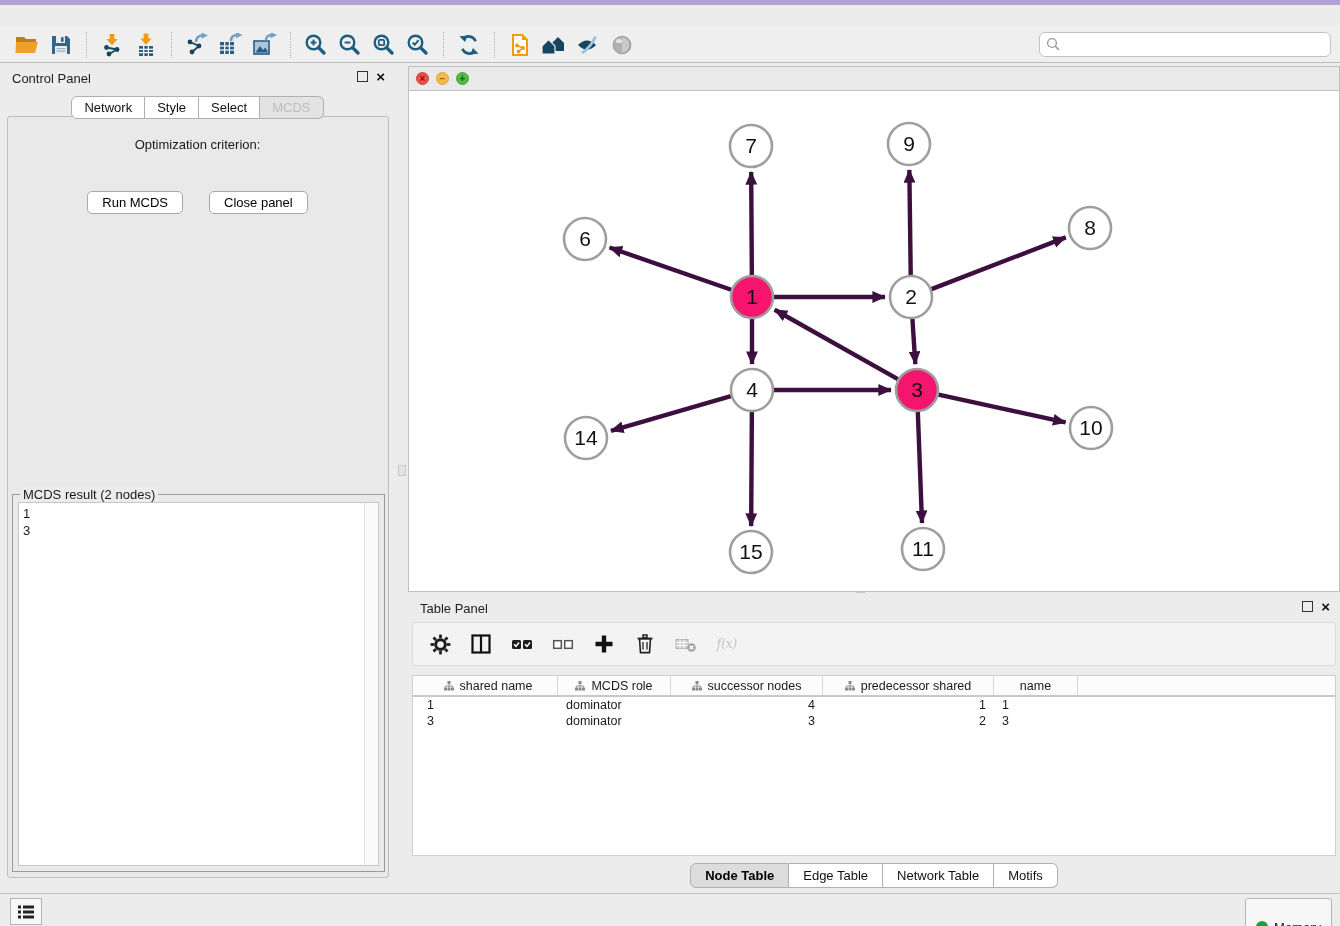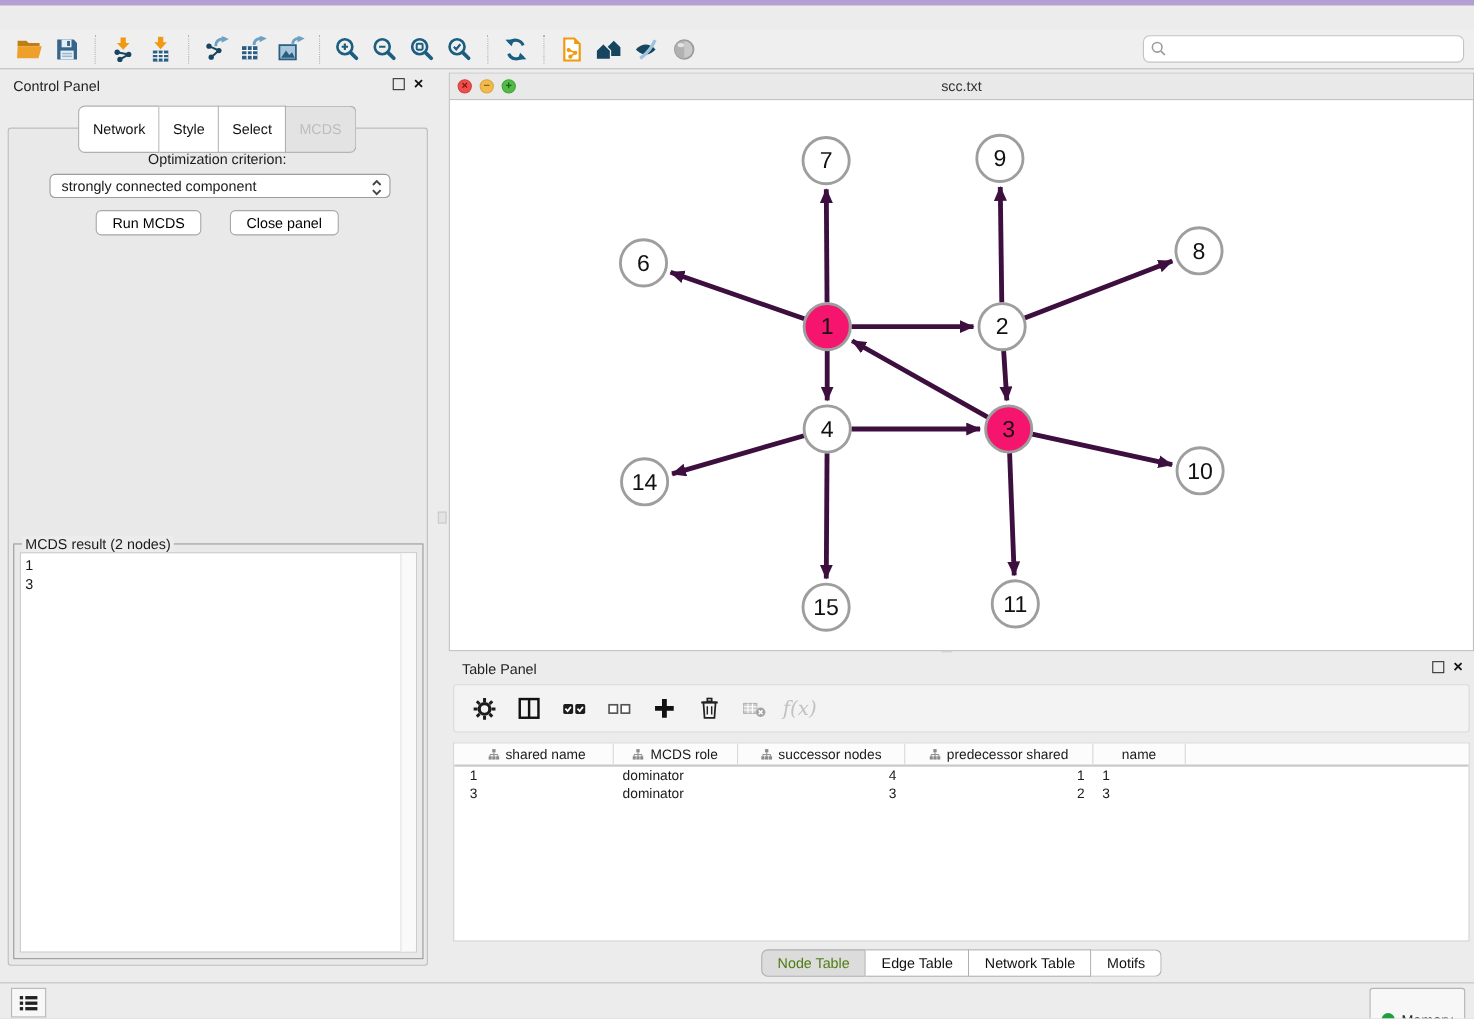--- a/index.html
+++ b/index.html
@@ -21,21 +21,21 @@
   .search-wrap svg{position:absolute;left:6px;top:4px;}
   .search-wrap input{position:absolute;left:24px;top:1px;width:258px;height:19px;border:none;outline:none;
                font-size:13px;background:transparent;font-family:"Liberation Sans",sans-serif;}
   
   .control-panel{position:absolute;left:0;top:65px;width:395px;height:815px;}
   .panel-head{position:absolute;left:12px;top:6px;font-size:13px;color:#222;}
   .panel-btns{position:absolute;right:10px;top:6px;display:flex;gap:8px;align-items:center;}
   .float-glyph{width:11px;height:11px;border:1.5px solid #333;box-sizing:border-box;display:inline-block;}
   .close-glyph{font-size:15px;font-weight:bold;color:#111;line-height:11px;}
   .tabs-row{position:absolute;left:0;right:0;top:31px;display:flex;justify-content:center;}
-  .tab{font-size:13px;padding:13px 12px;background:#fff;border:1px solid #b0b0b0;border-left:none;color:#111;}
+  .tab{font-size:13px;padding:3px 12px;background:#fff;border:1px solid #b0b0b0;border-left:none;color:#111;}
   .tab:first-child{border-left:1px solid #b0b0b0;border-radius:6px 0 0 6px;}
   .tab:last-child{border-radius:0 6px 6px 0;}
   .tabs-row .tab.active{background:#e3e3e3;color:#bdbdbd;}
   .cp-box{position:absolute;left:7px;top:51px;width:380px;height:760px;background:#e9e9e9;
           border:1px solid #bdbdbd;border-radius:3px;}
   .opt-label{position:absolute;left:0;right:0;top:72px;text-align:center;font-size:13px;}
   .dropdown{position:absolute;left:45px;top:93px;width:310px;height:22px;background:#fff;border:1px solid #9e9e9e;
             border-radius:5px;font-size:13px;line-height:22px;padding-left:10px;box-sizing:border-box;}
   .dropdown svg{position:absolute;right:5px;top:3px;}
   .cp-buttons{position:absolute;left:0;right:0;top:126px;display:flex;justify-content:center;gap:26px;}
@@ -53,29 +53,29 @@
   .net-title{position:absolute;left:0;right:0;top:4px;text-align:center;font-size:13px;color:#333;}
   .tl{position:absolute;top:5px;width:13px;height:13px;border-radius:50%;box-sizing:border-box;
       font-size:10px;font-weight:bold;text-align:center;line-height:12px;}
   .net-canvas{position:absolute;left:0;top:23px;}
   .grip{position:absolute;background:#e3e3e3;border:1px solid #c9c9c9;box-sizing:border-box;}
   
   .table-panel{position:absolute;left:408px;top:595px;width:932px;height:295px;}
   .tp-toolbar{position:absolute;left:4px;right:4px;top:27px;height:44px;background:#f3f3f3;
               border:1px solid #dadada;border-radius:3px;display:flex;align-items:center;padding-left:14px;gap:15px;box-sizing:border-box;}
   .tp-ico{width:26px;height:26px;display:flex;align-items:center;justify-content:center;}
-  .fx-label{font-family:"DejaVu Serif",serif;font-style:italic;font-size:18px;color:#c2c2c2;}
+  .fx-label{font-family:"DejaVu Serif",serif;font-style:italic;font-size:12px;color:#c2c2c2;}
   .tp-viewport{position:absolute;left:4px;right:4px;top:80px;height:181px;background:#fff;border:1px solid #cfcfcf;box-sizing:border-box;}
   .thead{display:flex;height:19px;background:#fcfcfc;border-bottom:2px solid #c9c9c9;font-size:12.5px;align-items:center;}
   .th{display:flex;align-items:center;justify-content:center;gap:6px;height:100%;border-right:1px solid #d8d8d8;box-sizing:border-box;}
   .trow{display:flex;height:16px;font-size:12.5px;align-items:center;}
   .td{box-sizing:border-box;overflow:hidden;white-space:nowrap;}
   .tp-tabs{position:absolute;left:0;right:0;top:268px;display:flex;justify-content:center;}
   .tp-tabs .tab{padding:4px 14px;}
-  .tp-tabs .tab.active{background:#dcdcdc;color:#4d7c0f;}
+  .tp-tabs .tab.active{background:#dcdcdc;color:#000000;font-weight:bold;}
   
   .status-bar{position:absolute;left:0;top:893px;width:1340px;height:33px;border-top:1px solid #c4c4c4;background:#ececec;}
   .status-btn{position:absolute;left:10px;top:4px;width:30px;height:25px;background:#f7f7f7;border:1px solid #b5b5b5;
               display:flex;align-items:center;justify-content:center;}
   .memory-btn{position:absolute;right:8px;top:4px;height:24px;background:#f7f7f7;border:1px solid #b5b5b5;border-radius:3px;
               display:flex;align-items:center;gap:6px;padding:16px 10px;font-size:13px;}
   .memory-dot{width:12px;height:12px;border-radius:50%;}
 </style>
 </head>
 <body>
@@ -246,27 +246,20 @@
       <span class="close-glyph">×</span>
     </div>
     <div class="cp-box"></div>
     <div class="tabs-row">
         <span class="tab">Network</span>
         <span class="tab">Style</span>
         <span class="tab">Select</span>
         <span class="tab active">MCDS</span>
       </div>
     <div class="opt-label">Optimization criterion:</div>
-    <div class="dropdown">
-      <span>strongly connected component</span>
-      <svg width="13" height="17" viewBox="0 0 13 17">
-          <path d="M3 6.2 l3.5-3.6 3.5 3.6" stroke="#444" stroke-width="1.7" fill="none"></path>
-          <path d="M3 10.8 l3.5 3.6 3.5-3.6" stroke="#444" stroke-width="1.7" fill="none"></path>
-        </svg>
-    </div>
     <div class="cp-buttons">
       <button class="push-btn">Run MCDS</button>
       <button class="push-btn">Close panel</button>
     </div>
     <div class="result-box">
       <span class="result-legend">MCDS result (2 nodes)</span>
       <div class="result-inner">
         <div class="result-items">
             <div>1</div>
             <div>3</div>
@@ -277,21 +270,20 @@
   </div>
 
   <div class="grip" style="left:398px;top:465px;width:8px;height:11px;"></div>
   <div class="grip" style="left:856px;top:585px;width:9px;height:8px;"></div>
 
   <div class="net-window">
     <div class="net-titlebar">
       <span class="tl" style="left:7px;background:#ee4f4b;border:1px solid #d13f3c;color:#7c1412;">×</span>
       <span class="tl" style="left:27px;background:#f3ba4b;border:1px solid #dba53b;color:#8a6312;">−</span>
       <span class="tl" style="left:47px;background:#51bb45;border:1px solid #43a438;color:#1c5f17;">+</span>
-      <div class="net-title">scc.txt</div>
     </div>
     <svg class="net-canvas" width="930" height="501" viewBox="0 0 930 501">
         <defs>
           <marker id="arr" markerUnits="userSpaceOnUse" markerWidth="17" markerHeight="14" refX="12.6" refY="5.9" orient="auto">
             <path d="M0,0 L13.5,5.9 L0,11.8 z" fill="#3c0f3f"></path>
           </marker>
         </defs>
         <line x1="342.85430783059013" y1="185.00048241911261" x2="342.1721816547571" y2="81.99942986832144" stroke="#3c0f3f" stroke-width="4.4" marker-end="url(#arr)"></line>
         <line x1="322.21771501310434" y1="199.78220042371288" x2="200.56088225724034" y2="157.5301267719757" stroke="#3c0f3f" stroke-width="4.4" marker-end="url(#arr)"></line>
         <line x1="365" y1="207" x2="476" y2="207" stroke="#3c0f3f" stroke-width="4.4" marker-end="url(#arr)"></line>

